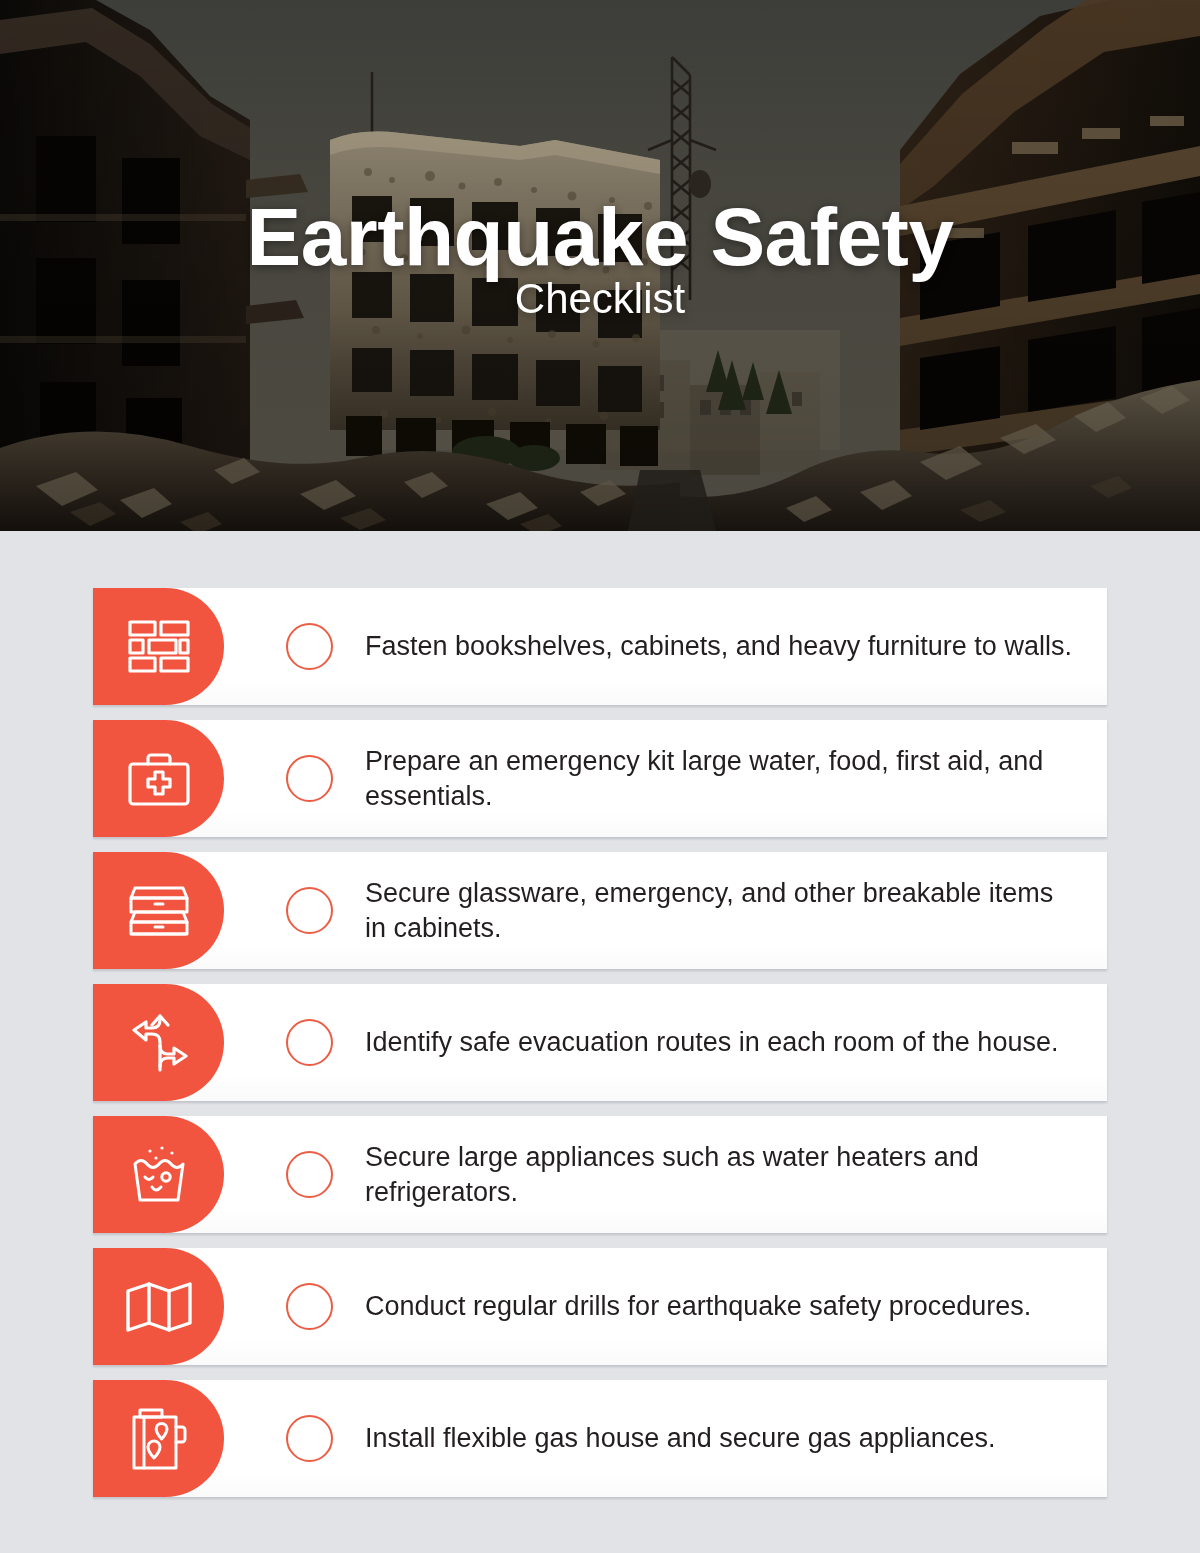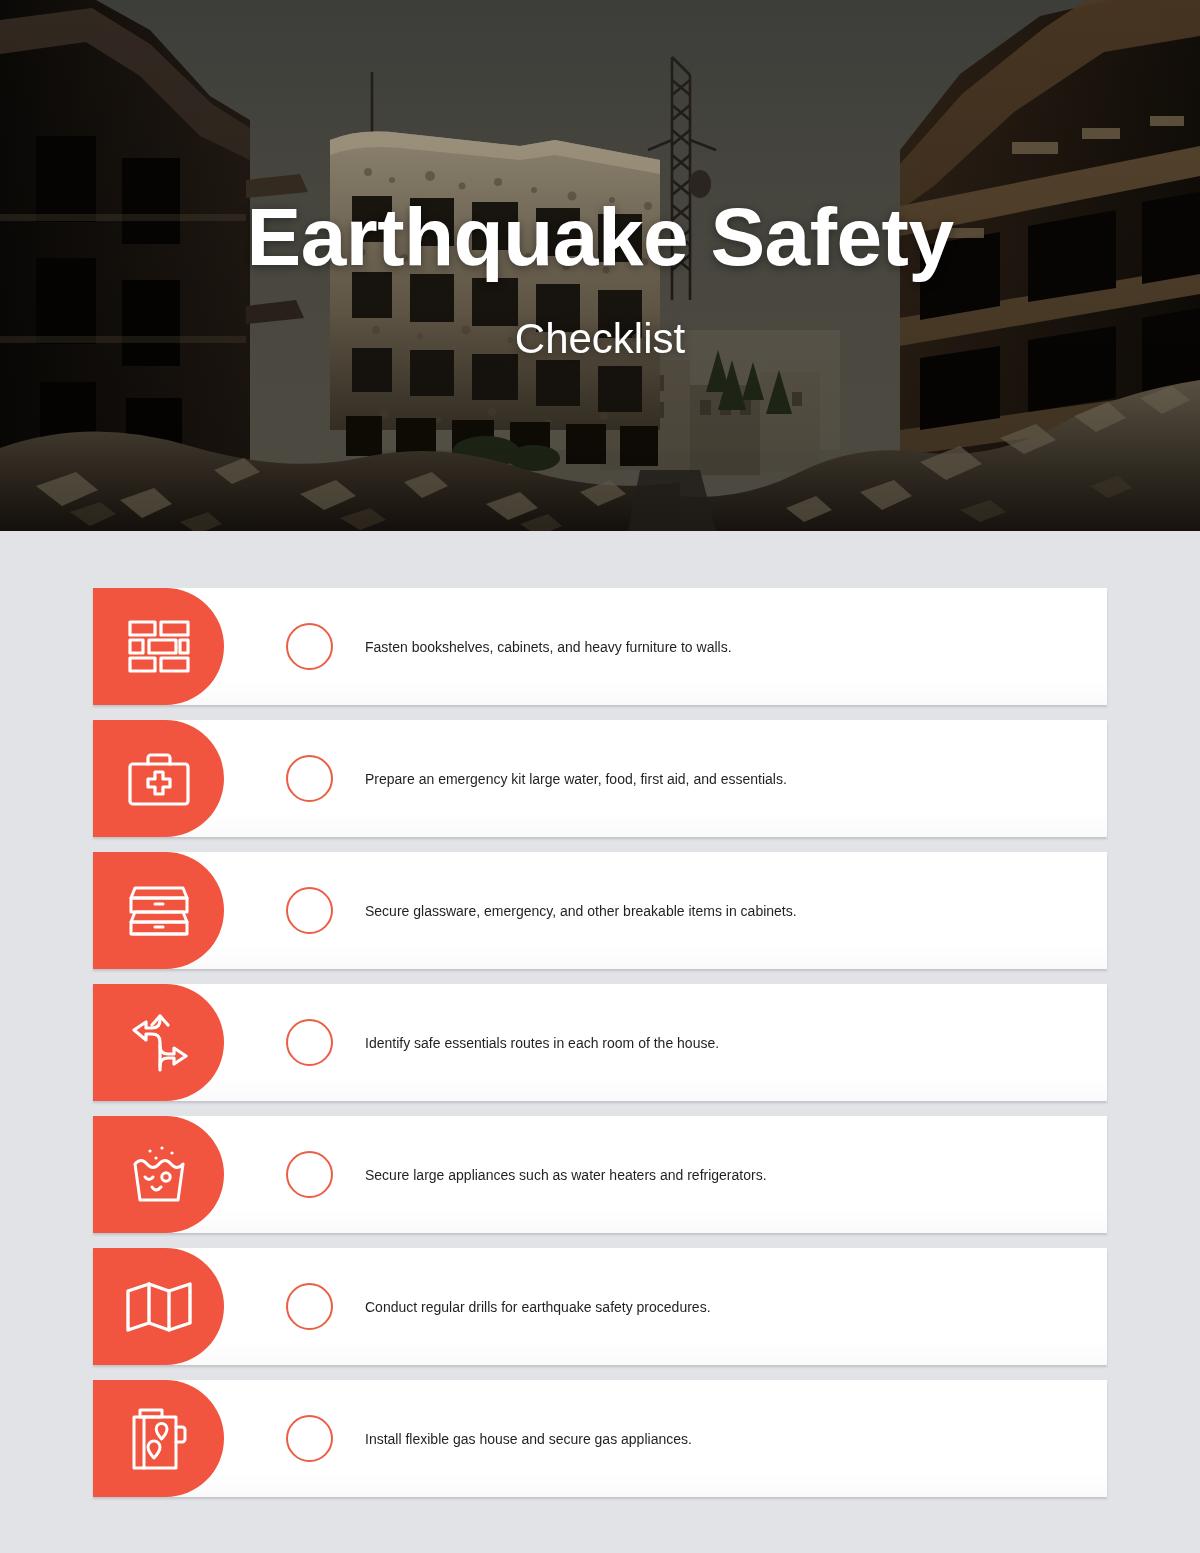--- a/index.html
+++ b/index.html
@@ -57,21 +57,20 @@
     line-height: 1.0;
     letter-spacing: -0.5px;
     text-shadow: 0 2px 10px rgba(0,0,0,0.42);
   }
 
   .hero-subtitle {
     color: #ffffff;
     font-size: 42px;
     font-weight: normal;
     line-height: 1.0;
-    margin-top: 40px;
     text-shadow: 0 2px 9px rgba(0,0,0,0.42);
   }
 
   
   .checklist {
     position: absolute;
     left: 93px;
     top: 588px;
     width: 1014px;
   }
@@ -116,21 +115,21 @@
     border-radius: 50%;
     background: transparent;
   }
 
   .card-label {
     position: absolute;
     left: 272px;
     right: 30px;
     top: 50%;
     transform: translateY(-50%);
-    font-size: 14px;
+    font-size: 27px;
     color: #231f20;
     line-height: 1.3;
     font-weight: normal;
   }
 </style>
 </head>
 <body>
 
 <div class="hero">
 
@@ -426,21 +425,21 @@
           <path d="M30 58 V30
                    q0 -8 -8 -8 H16
                    v6 L4 18 L16 10 v6 h6
                    q8 0 8 -8 V4"></path>
           <path d="M22 13 L30 4 L38 13"></path>
           <path d="M30 34 q0 8 8 8 h6 v-6 l12 8 l-12 8 v-6 h-6 q-8 0 -8 8"></path>
         </svg>
       </span>
     </div>
     <div class="card-checkbox"></div>
-    <div class="card-label">Identify safe essentials routes in each room of the house.</div>
+    <div class="card-label">Identify safe evacuation routes in each room of the house.</div>
   </div>
 
   <div class="card">
     <div class="card-badge">
       <span>
         <svg width="62" height="62" viewBox="0 0 62 62" fill="none" stroke="#ffffff" stroke-width="3" stroke-linejoin="round" stroke-linecap="round">
           <circle cx="22" cy="7" r="1.6" fill="#ffffff" stroke="none"></circle>
           <circle cx="34" cy="4" r="1.6" fill="#ffffff" stroke="none"></circle>
           <circle cx="44" cy="9" r="1.6" fill="#ffffff" stroke="none"></circle>
           <circle cx="28" cy="14" r="1.6" fill="#ffffff" stroke="none"></circle>

